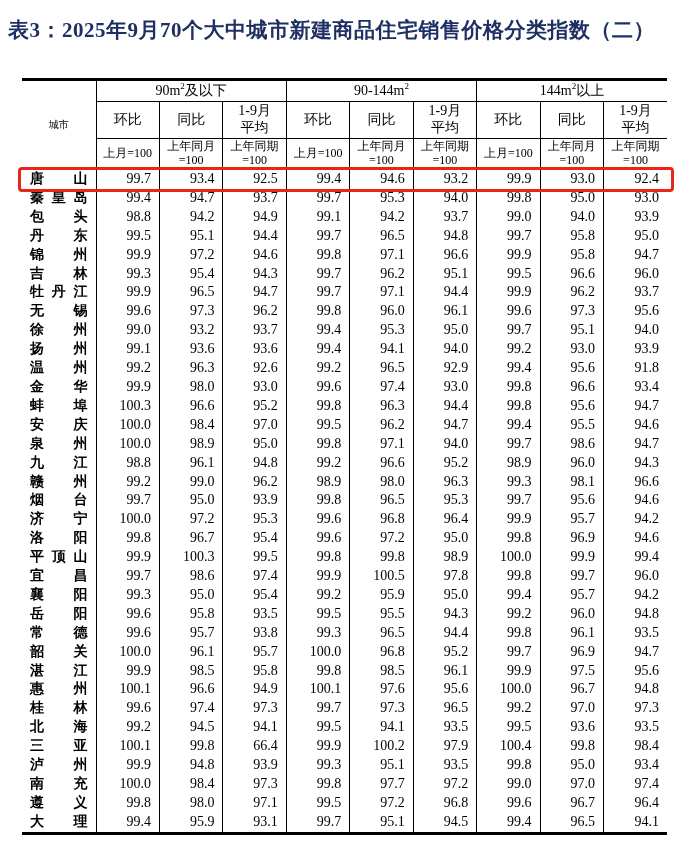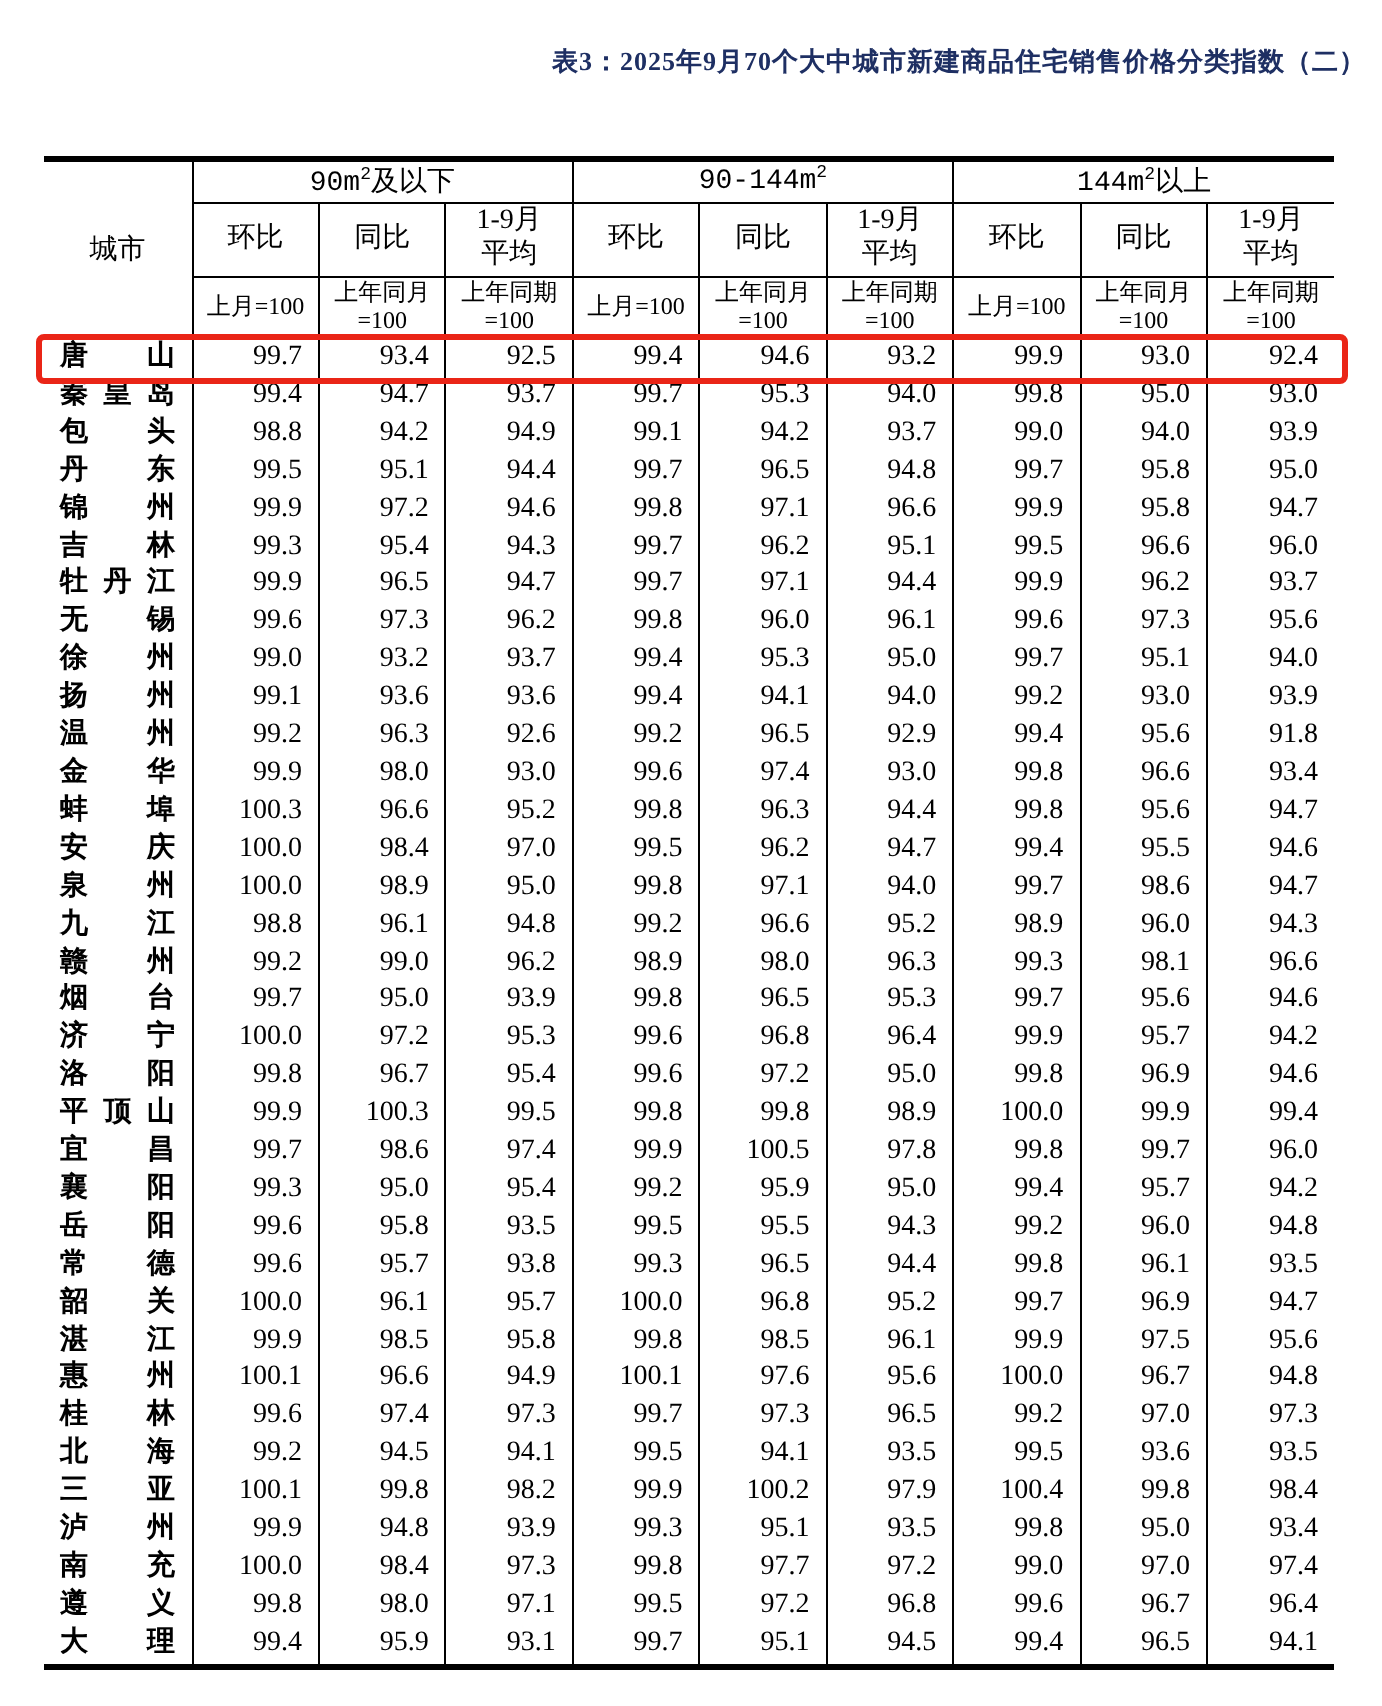--- a/index.html
+++ b/index.html
@@ -7,38 +7,38 @@
     --accent-red:#ea2517;
     --title-color:#1e2f63;
   }
   *{box-sizing:border-box;}
   html,body{margin:0;padding:0;}
   body{
     width:691px;height:853px;background:#fff;overflow:hidden;
     font-family:"Liberation Serif","DejaVu Serif",serif;color:#000;
   }
   .title{
-    margin:19px 8px 0 8px;text-align:right;
-    font-size:13px;font-weight:bold;line-height:23px;
+    margin:19px 8px 0 8px;text-align:left;
+    font-size:21px;font-weight:bold;line-height:23px;
     color:var(--title-color);letter-spacing:0.5px;
   }
   .table-wrap{position:relative;width:691px;}
   table{
     border-collapse:collapse;table-layout:fixed;
     margin:36px 0 0 22px;width:645px;
     border-top:3px solid var(--line);
     border-bottom:3px solid var(--line);
   }
   th,td{padding:0;vertical-align:middle;}
   th:not(:last-child),td:not(:last-child){border-right:1px solid var(--line);}
   thead th{border-bottom:1px solid var(--line);font-weight:normal;}
-  .h1 th{height:22px;font-size:14px;font-family:Liberation Mono, monospace;}
+  .h1 th{height:22px;font-size:14px;}
   .h2 th{height:37px;font-size:14px;white-space:pre-line;line-height:1.2;}
   .h3 th{height:31px;font-size:12px;white-space:pre-line;line-height:1.15;}
-  th.city-h{font-size:14px;}
+  th.city-h{font-size:10px;}
   sup{font-size:9px;line-height:0;}
   tbody td{height:18.9px;line-height:18.9px;font-size:14px;}
   td.num{text-align:right;padding-right:8px;}
   td.city{padding:0 8px;}
   .city-name{display:block;text-align:justify;text-align-last:justify;font-weight:bold;}
   .highlight-box{
     position:absolute;border:3px solid var(--accent-red);
     border-radius:4px;pointer-events:none;
   }
 </style>
@@ -521,21 +521,21 @@
     <td class="num">99.5</td>
     <td class="num">93.6</td>
     <td class="num">93.5</td>
   </tr>
           <tr>
     <td class="city">
               <span class="city-name">三亚</span>
             </td>
     <td class="num">100.1</td>
     <td class="num">99.8</td>
-    <td class="num">98.2</td>
+    <td class="num">66.4</td>
     <td class="num">99.9</td>
     <td class="num">100.2</td>
     <td class="num">97.9</td>
     <td class="num">100.4</td>
     <td class="num">99.8</td>
     <td class="num">98.4</td>
   </tr>
           <tr>
     <td class="city">
               <span class="city-name">泸州</span>

